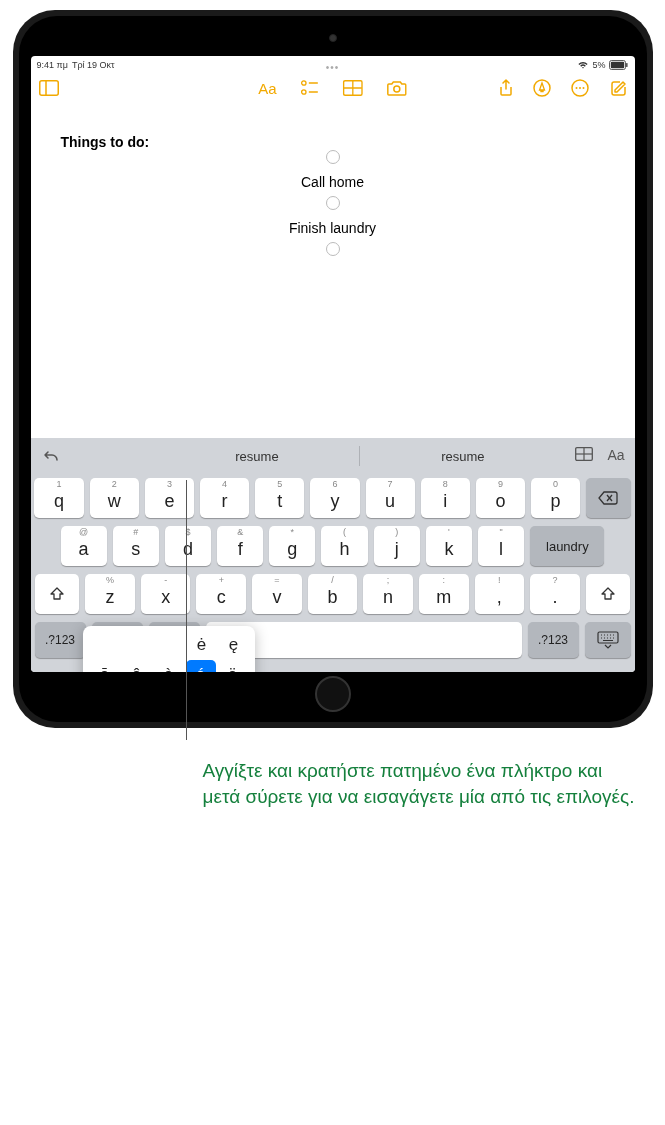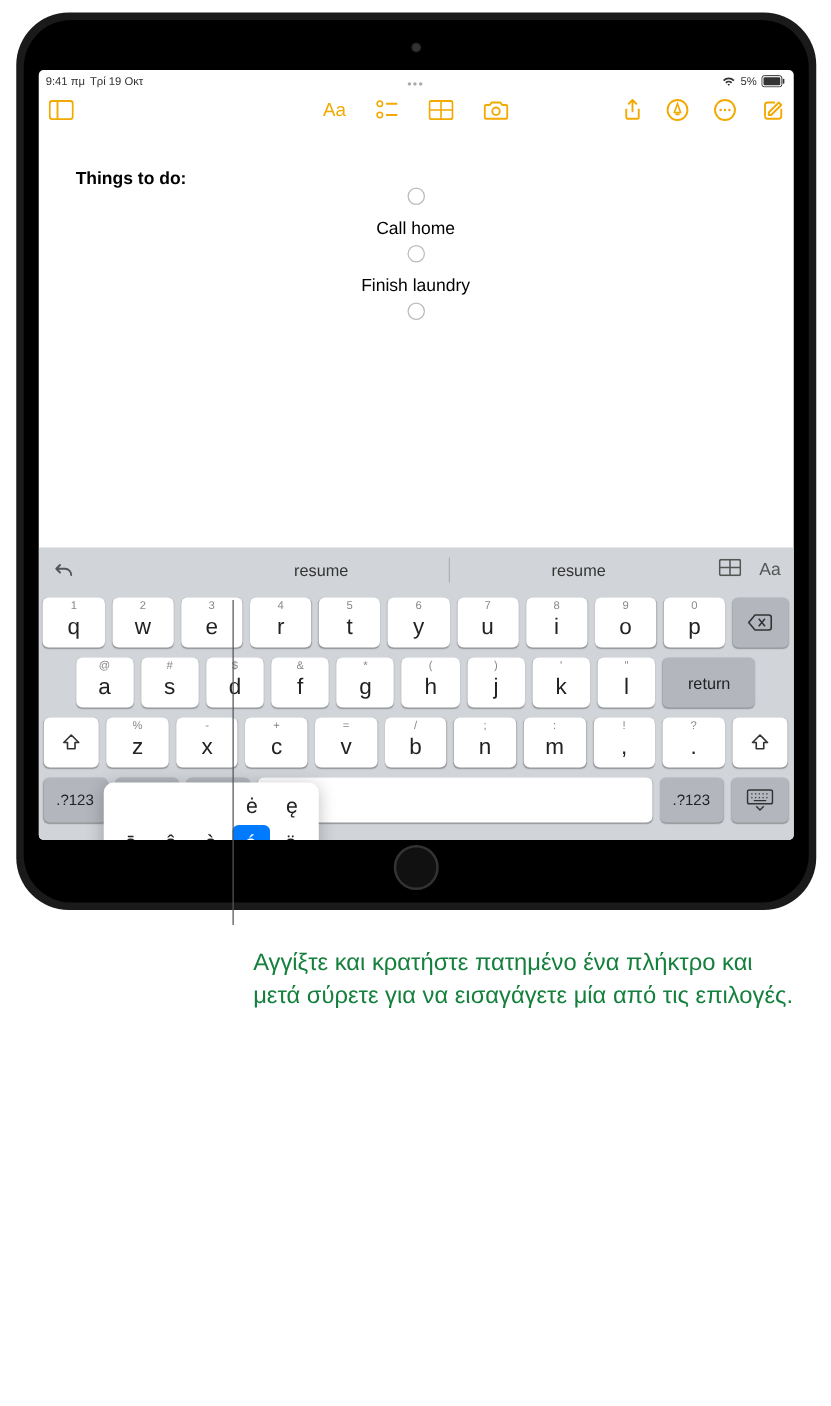--- a/index.html
+++ b/index.html
@@ -443,21 +443,21 @@
                 <span>j</span>
               </div>
             <div class="key letter">
                 <span class="alt">'</span>
                 <span>k</span>
               </div>
             <div class="key letter">
                 <span class="alt">"</span>
                 <span>l</span>
               </div>
-            <div class="key gray return">return</div>
+            <div class="key gray return">laundry</div>
           </div>
 
           <div class="kb-row">
             <div class="key shift">
               <svg width="16" height="16" viewBox="0 0 16 16">
                   <path d="M8 2 l6 6 h-3 v5 h-6 v-5 h-3 z" fill="none" stroke="#333" stroke-width="1.3" stroke-linejoin="round"></path>
                 </svg>
             </div>
             <div class="key letter">
                 <span class="alt">%</span>

